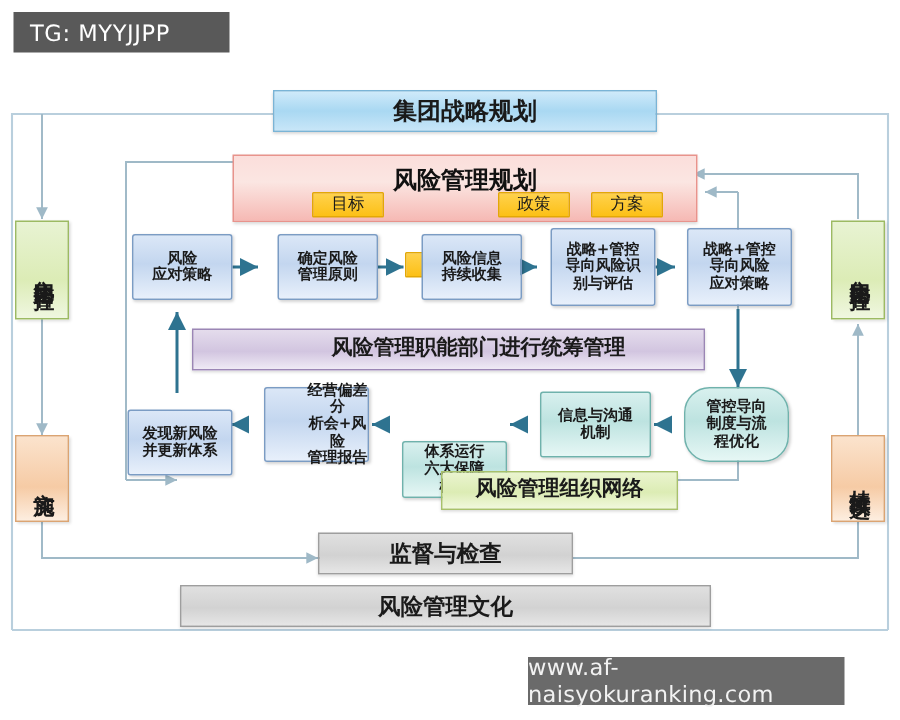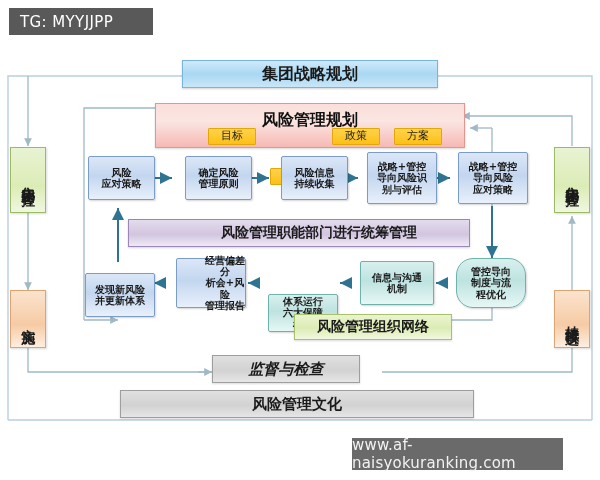--- a/index.html
+++ b/index.html
@@ -210,21 +210,21 @@
 六大保障
 机制</div>
   <div class="box b-teal" style="left:360px;top:261px;width:74px;height:44px;white-space:pre-line;">信息与沟通
 机制</div>
   <div class="box b-teal" style="left:456px;top:258px;width:70px;height:50px;white-space:pre-line;border-radius:17px;">管控导向
 制度与流
 程优化</div>
 
   <div class="box bar-green" style="left:294px;top:314px;width:158px;height:26px;">风险管理组织网络</div>
 
-  <div class="box bar-gray" style="left:212px;top:355px;width:148px;height:28px;font-style:italic;">监督与检查</div>
+  <div class="box bar-gray" style="left:212px;top:355px;width:170px;height:28px;">监督与检查</div>
   <div class="box bar-gray" style="left:120px;top:390px;width:354px;height:28px;">风险管理文化</div>
 
   <div class="box side-green" style="left:10px;top:147px;width:36px;height:66px;">集团管控</div>
   <div class="box side-peach" style="left:10px;top:290px;width:36px;height:58px;">实施</div>
 
   <div class="box side-green" style="left:554px;top:147px;width:36px;height:66px;">集团管控</div>
   <div class="box side-peach" style="left:554px;top:290px;width:36px;height:58px;">持续改进</div>
 
 </div>
 

